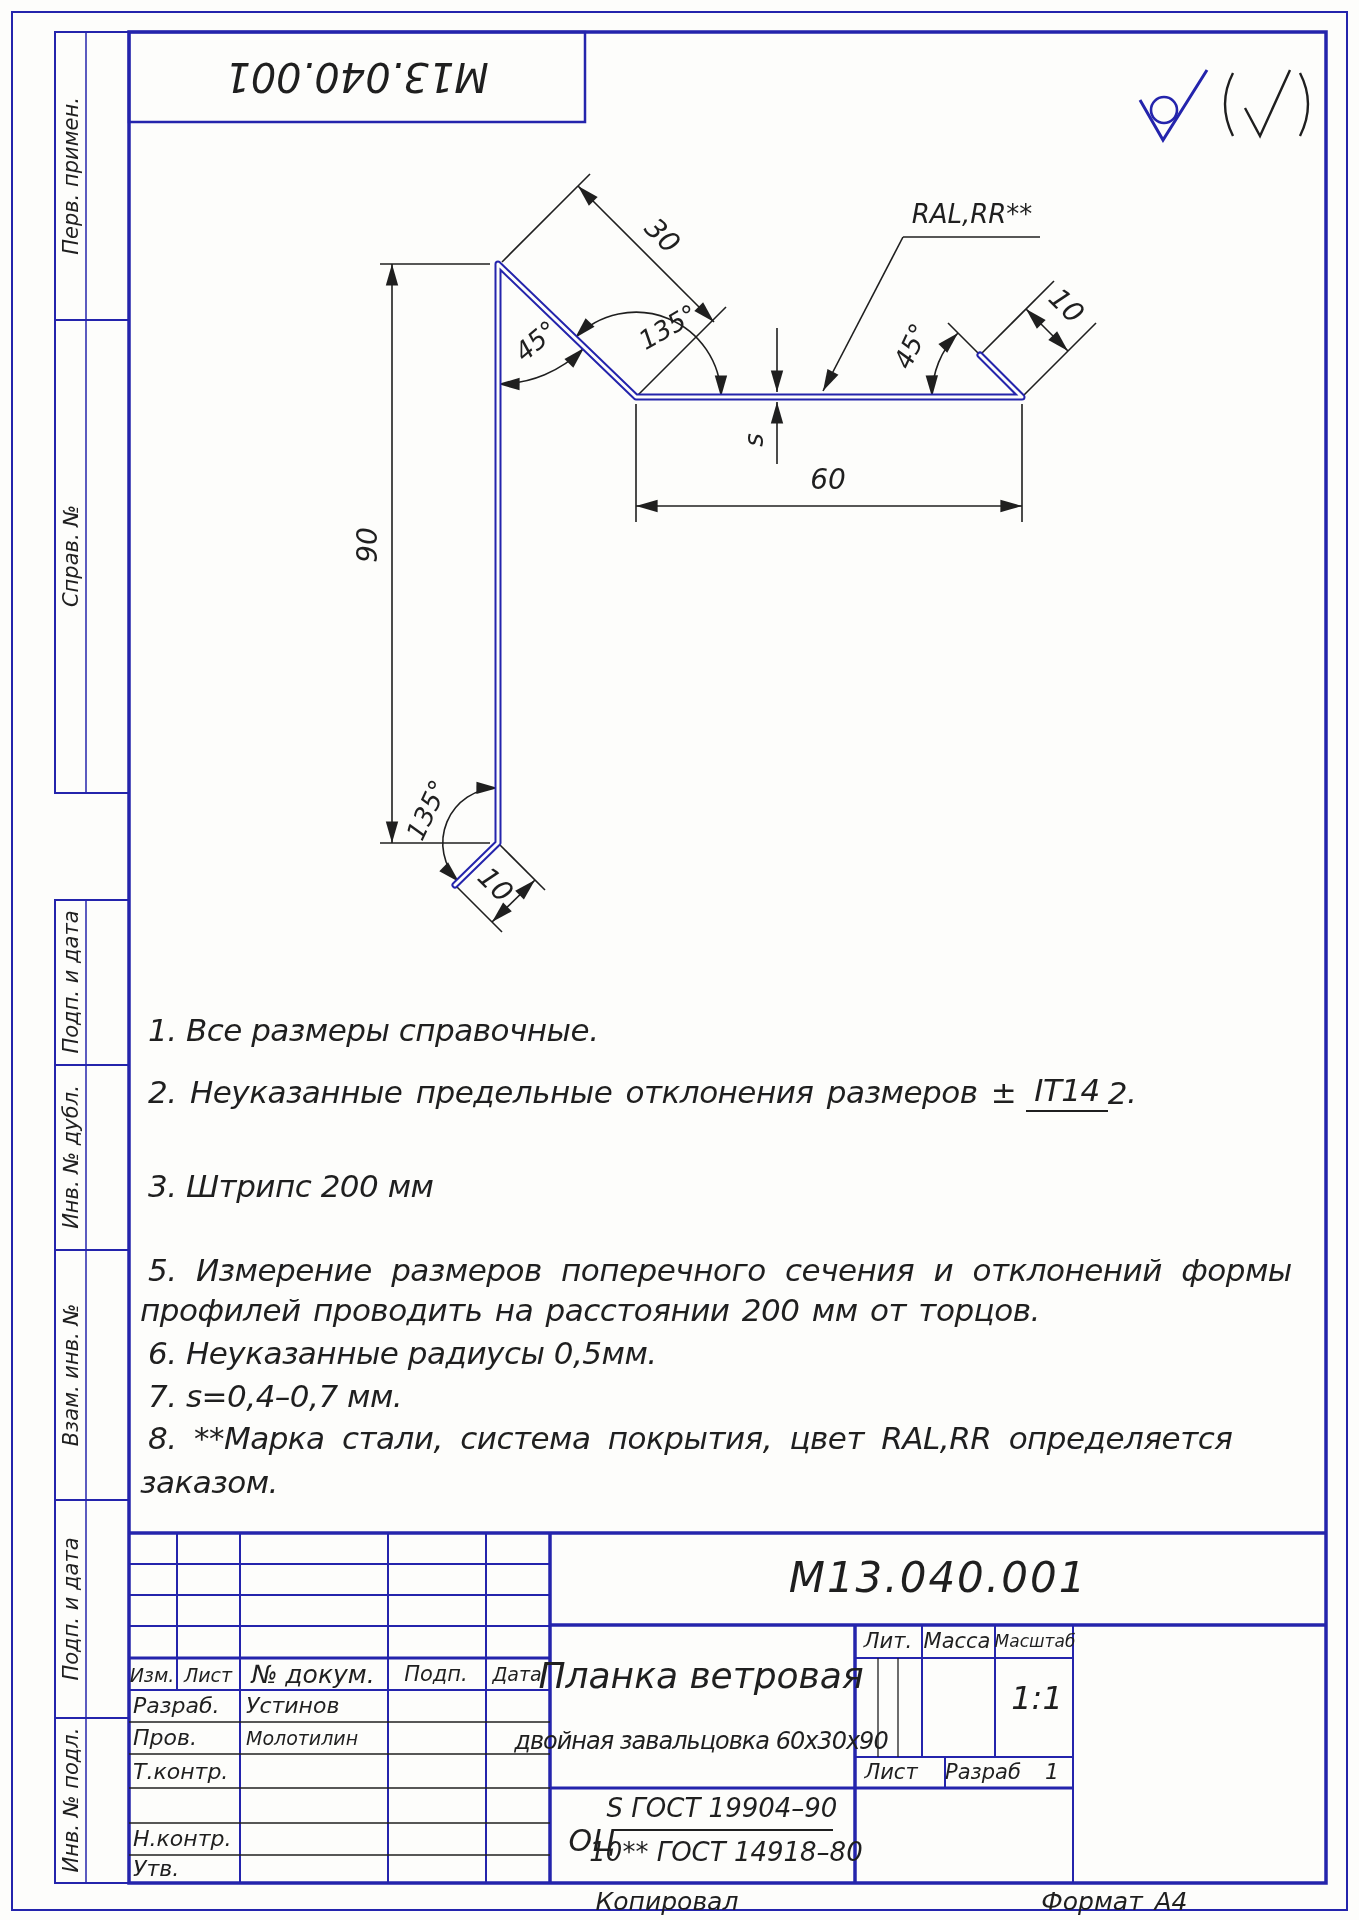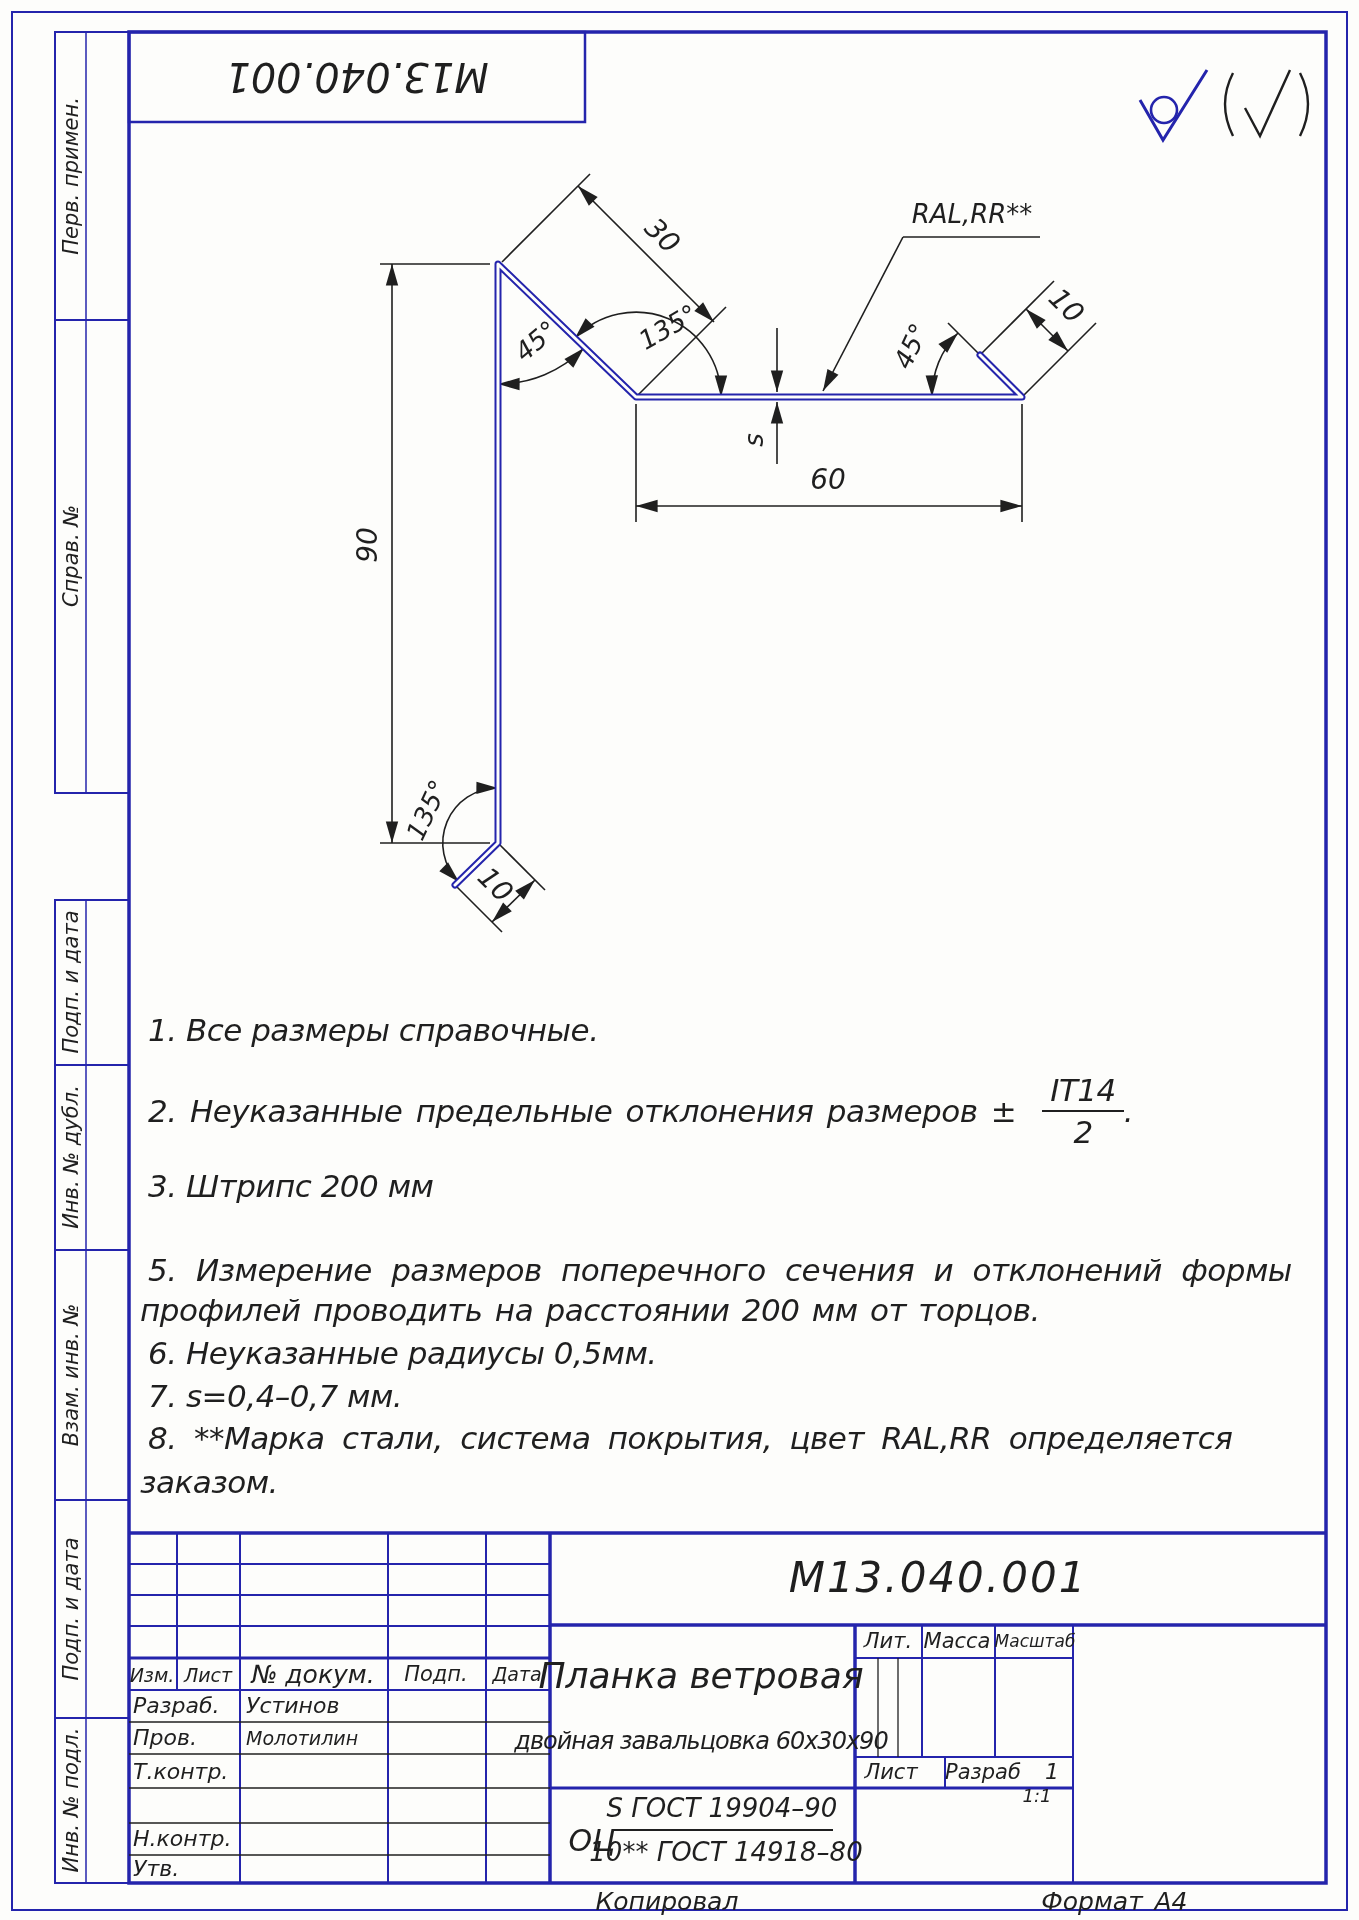--- a/index.html
+++ b/index.html
@@ -14,21 +14,21 @@
   .r90{transform:translate(-50%,-50%) rotate(-90deg);}
   .r180{transform:translate(-50%,-50%) rotate(180deg);}
   .r45{transform:translate(-50%,-50%) rotate(45deg);}
   .rm30{transform:translate(-50%,-50%) rotate(-30deg);}
   .rm40{transform:translate(-50%,-50%) rotate(-40deg);}
   .rm65{transform:translate(-50%,-50%) rotate(-65deg);}
   .dim{font-size:28px;}
   .ang{font-size:26px;}
   .notes-line{position:absolute;font-style:italic;color:#1f1f1f;font-size:31px;
               letter-spacing:-0.5px;white-space:nowrap;display:flex;align-items:center;}
-  .frac{display:inline-flex;flex-direction:column;align-items:center;margin-left:26px;}
+  .frac{display:inline-flex;flex-direction:row;align-items:center;margin-left:10px;}
   .frac .num{border-bottom:2.5px solid #1f1f1f;padding:0 8px 2px 8px;}
   .frac .den{padding-top:2px;}
   .tb{font-style:italic;color:#1f1f1f;}
 </style>
 </head>
 <body>
 
 <div class="page">
 
   <svg class="abs" width="1359" height="1920" viewBox="0 0 1359 1920">
@@ -192,21 +192,21 @@
 
   <div class="t tb" style="left:152px;top:1675px;font-size:19px;">Изм.</div>
   <div class="t tb" style="left:208px;top:1675px;font-size:19px;">Лист</div>
   <div class="t tb" style="left:313px;top:1674px;font-size:25px;text-align:right;">№ докум.</div>
   <div class="t tb" style="left:436px;top:1674px;font-size:21px;">Подп.</div>
   <div class="t tb" style="left:517px;top:1674px;font-size:19px;">Дата</div>
 
   <div class="t tb" style="left:888px;top:1641px;font-size:21px;">Лит.</div>
   <div class="t tb" style="left:957px;top:1641px;font-size:21px;">Масса</div>
   <div class="t tb" style="left:1035px;top:1641px;font-size:17px;">Масштаб</div>
-  <div class="t tb" style="left:1037px;top:1796px;font-size:18px;">1:1</div>
+  <div class="t tb" style="left:1037px;top:1698px;font-size:32px;">1:1</div>
   <div class="t tb" style="left:891px;top:1772px;font-size:21px;">Лист</div>
   <div class="t tb" style="left:983px;top:1772px;font-size:21px;">Разраб</div>
   <div class="t tb" style="left:1052px;top:1772px;font-size:22px;">1</div>
 
   <div class="tl tb" style="left:133px;top:1706px;font-size:22px;">Разраб.</div>
   <div class="tl tb" style="left:246px;top:1706px;font-size:22px;">Устинов</div>
   <div class="tl tb" style="left:133px;top:1738px;font-size:22px;">Пров.</div>
   <div class="tl tb" style="left:246px;top:1738px;font-size:19px;">Молотилин</div>
   <div class="tl tb" style="left:133px;top:1772px;font-size:22px;">Т.контр.</div>
   <div class="tl tb" style="left:133px;top:1839px;font-size:22px;">Н.контр.</div>

